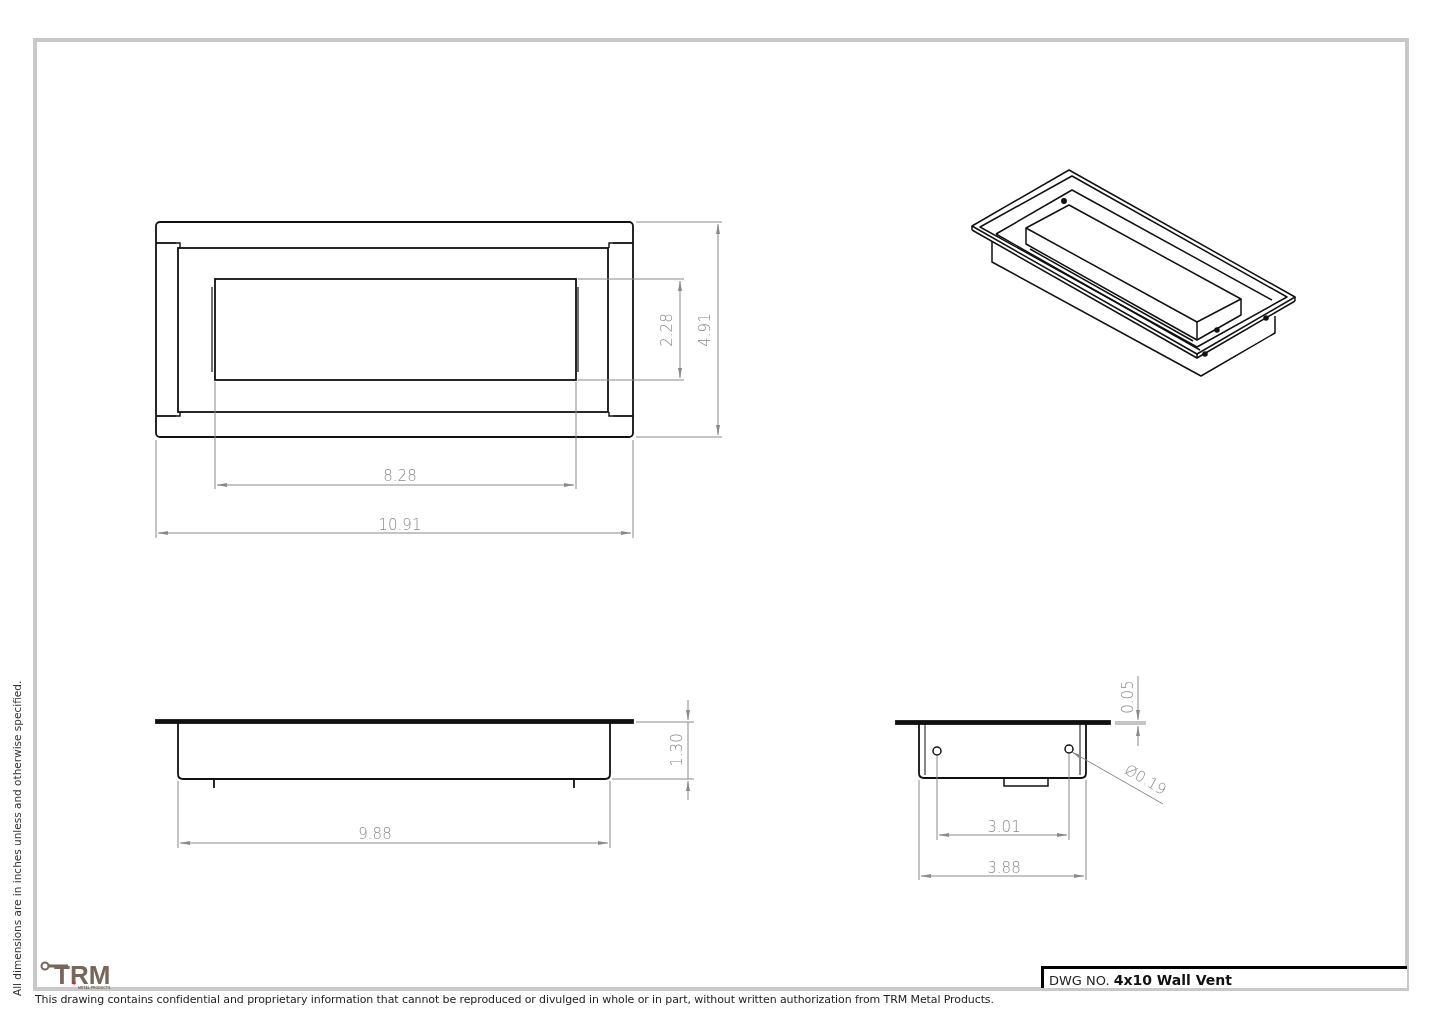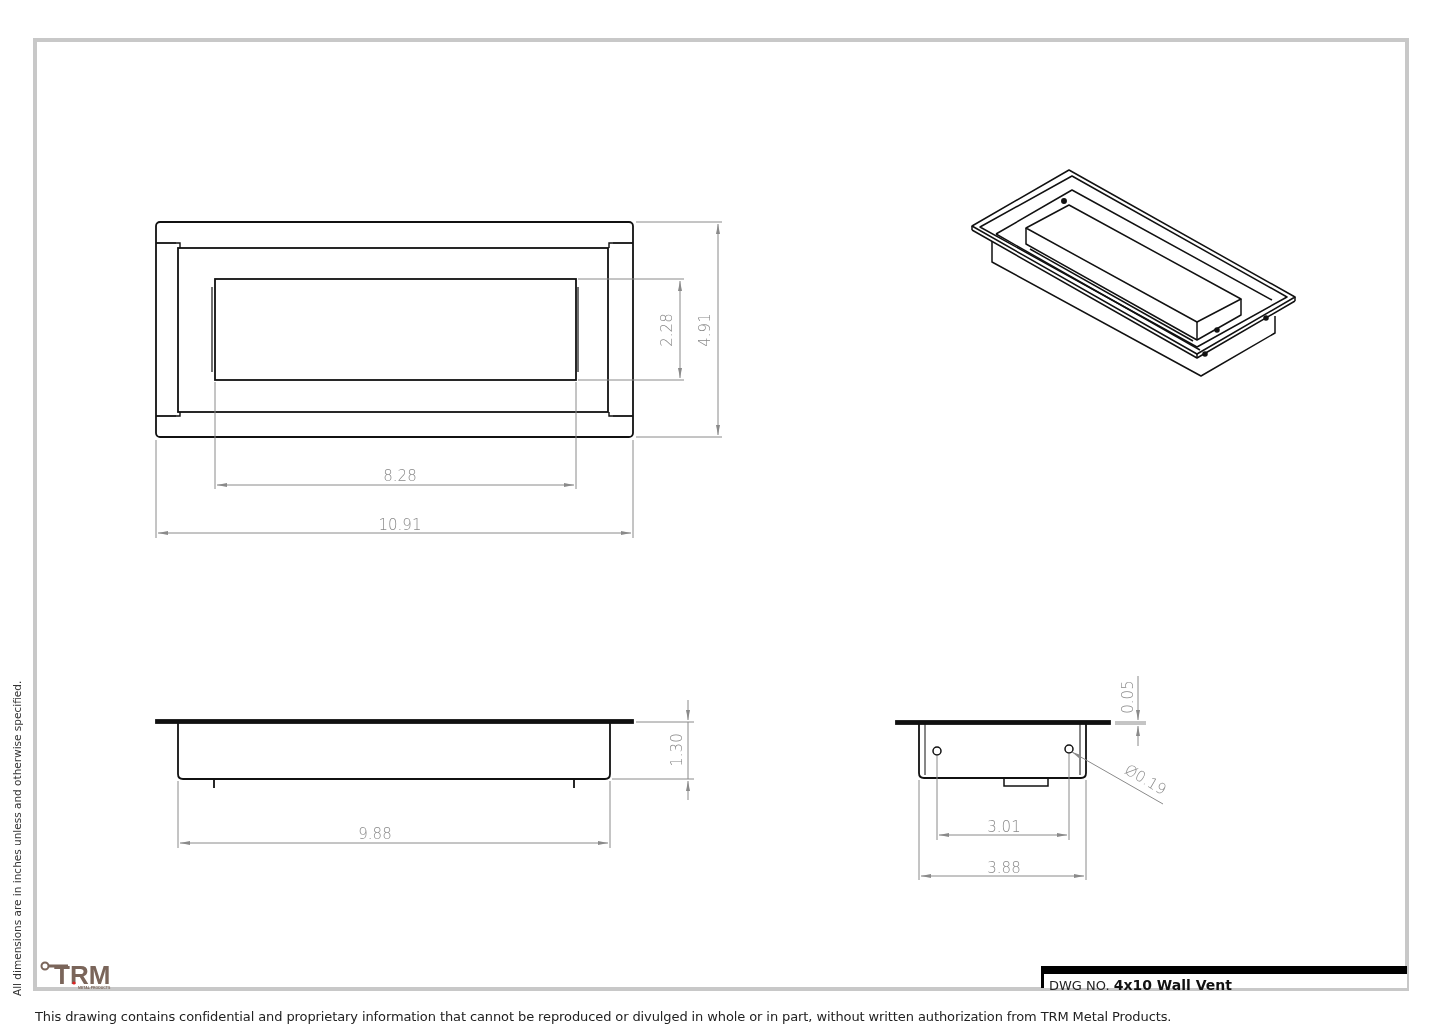--- a/index.html
+++ b/index.html
@@ -4,24 +4,24 @@
 <style>
   html, body { margin: 0; padding: 0; background: #ffffff; }
   body { width: 1445px; height: 1032px; position: relative; overflow: hidden;
          font-family: "DejaVu Sans", sans-serif; }
   .sheet-frame { position: absolute; left: 33px; top: 38px; width: 1376px; height: 953px;
                  border: 4px solid #c8c8c8; box-sizing: border-box; }
   .drawing-svg { position: absolute; left: 0; top: 0; }
   .dim-text { font-family: "DejaVu Sans", sans-serif; font-size: 15px; fill: #8a8a8a; font-weight: 300; }
   .side-note { position: absolute; left: 11px; top: 996px; transform-origin: 0 0; transform: rotate(-90deg);
                font-size: 10.5px; color: #333; white-space: nowrap; font-family: "DejaVu Sans", sans-serif; }
-  .footer-note { position: absolute; left: 35px; top: 993px; font-size: 13px; color: #222; white-space: nowrap;
-                 font-family: "DejaVu Sans", sans-serif; letter-spacing: -0.1px; margin-top: 16px; }
+  .footer-note { position: absolute; left: 35px; top: 993px; font-size: 11px; color: #222; white-space: nowrap;
+                 font-family: "DejaVu Sans", sans-serif; letter-spacing: -0.1px; }
   .title-block { position: absolute; left: 1041px; top: 966px; width: 366px; height: 22px;
-                 border-top: 8px solid #000000; border-left: 3px solid #000; box-sizing: border-box; background: #fff; }
+                 border-top: 3px solid #000000; border-left: 3px solid #000; box-sizing: border-box; background: #fff; }
   .dwg-label { position: absolute; left: 5px; top: 3px; font-size: 13px; color: #222; font-family: "DejaVu Sans", sans-serif; }
   .dwg-value { font-weight: bold; font-size: 14px; color: #111; margin-left: 4px; }
   .logo { position: absolute; left: 38px; top: 958px; width: 92px; height: 32px; }
 </style>
 </head>
 <body>
 
 <div class="sheet-frame"></div>
 
 <svg class="drawing-svg" width="1445" height="1032" viewBox="0 0 1445 1032">

